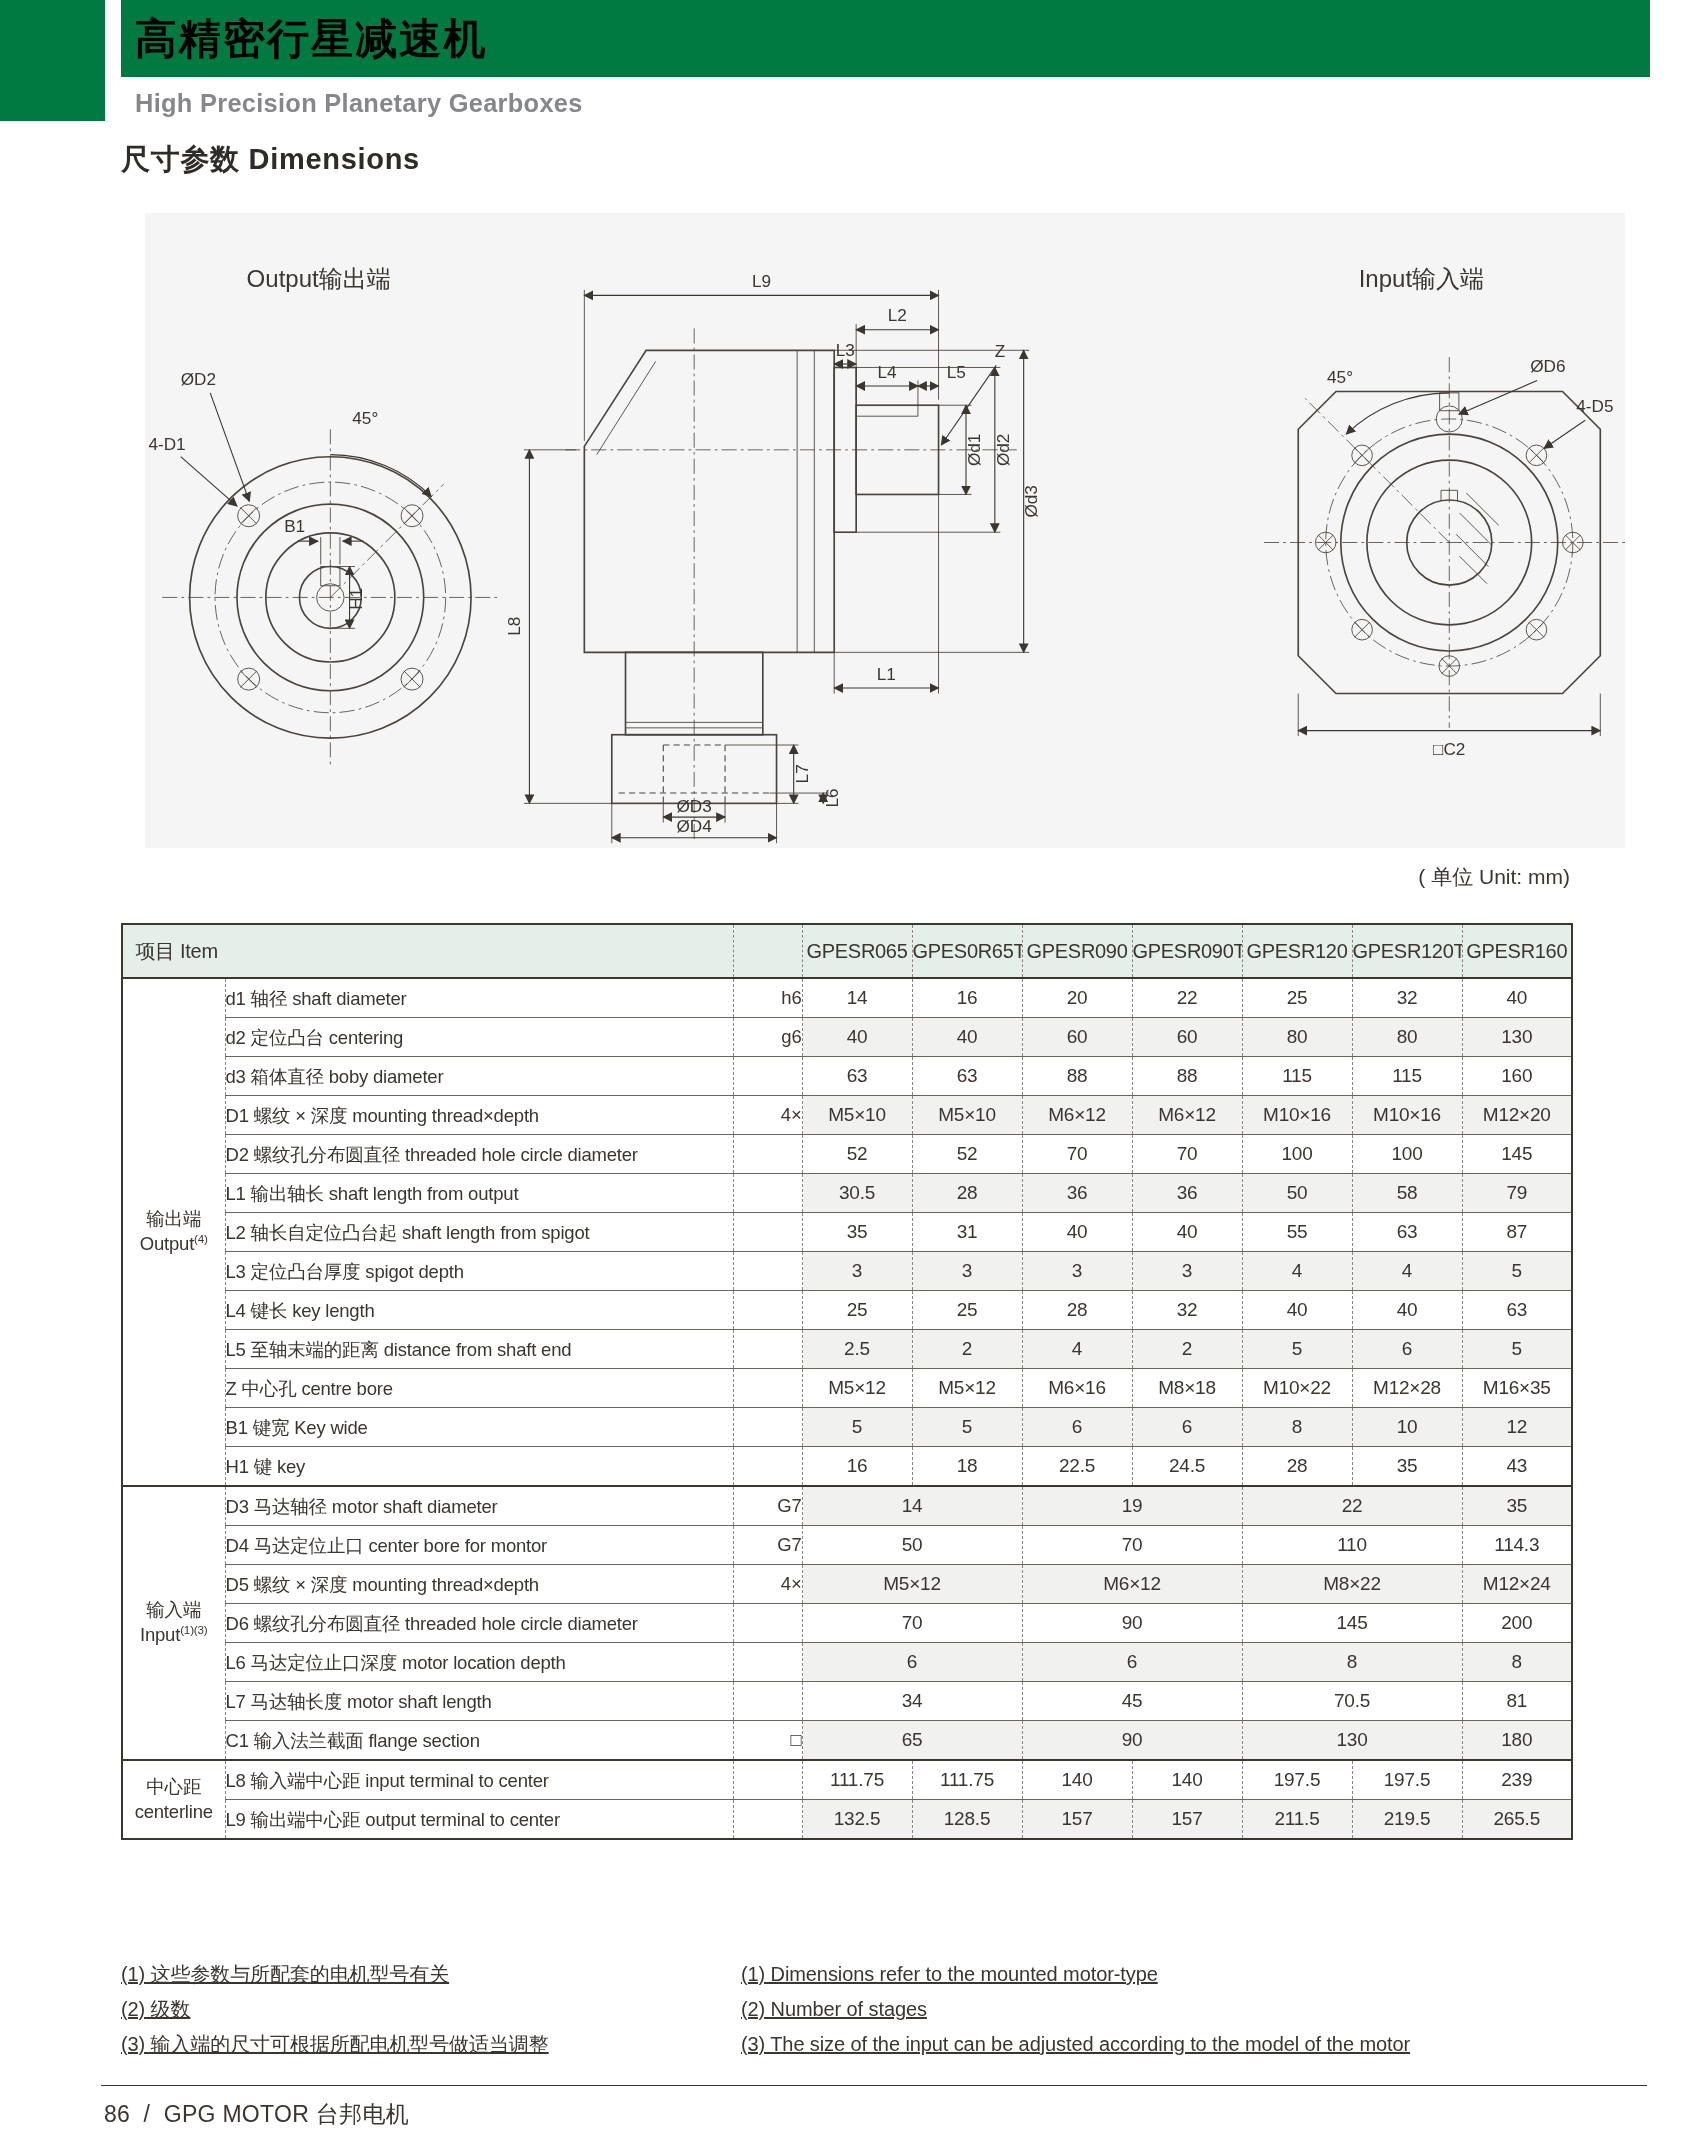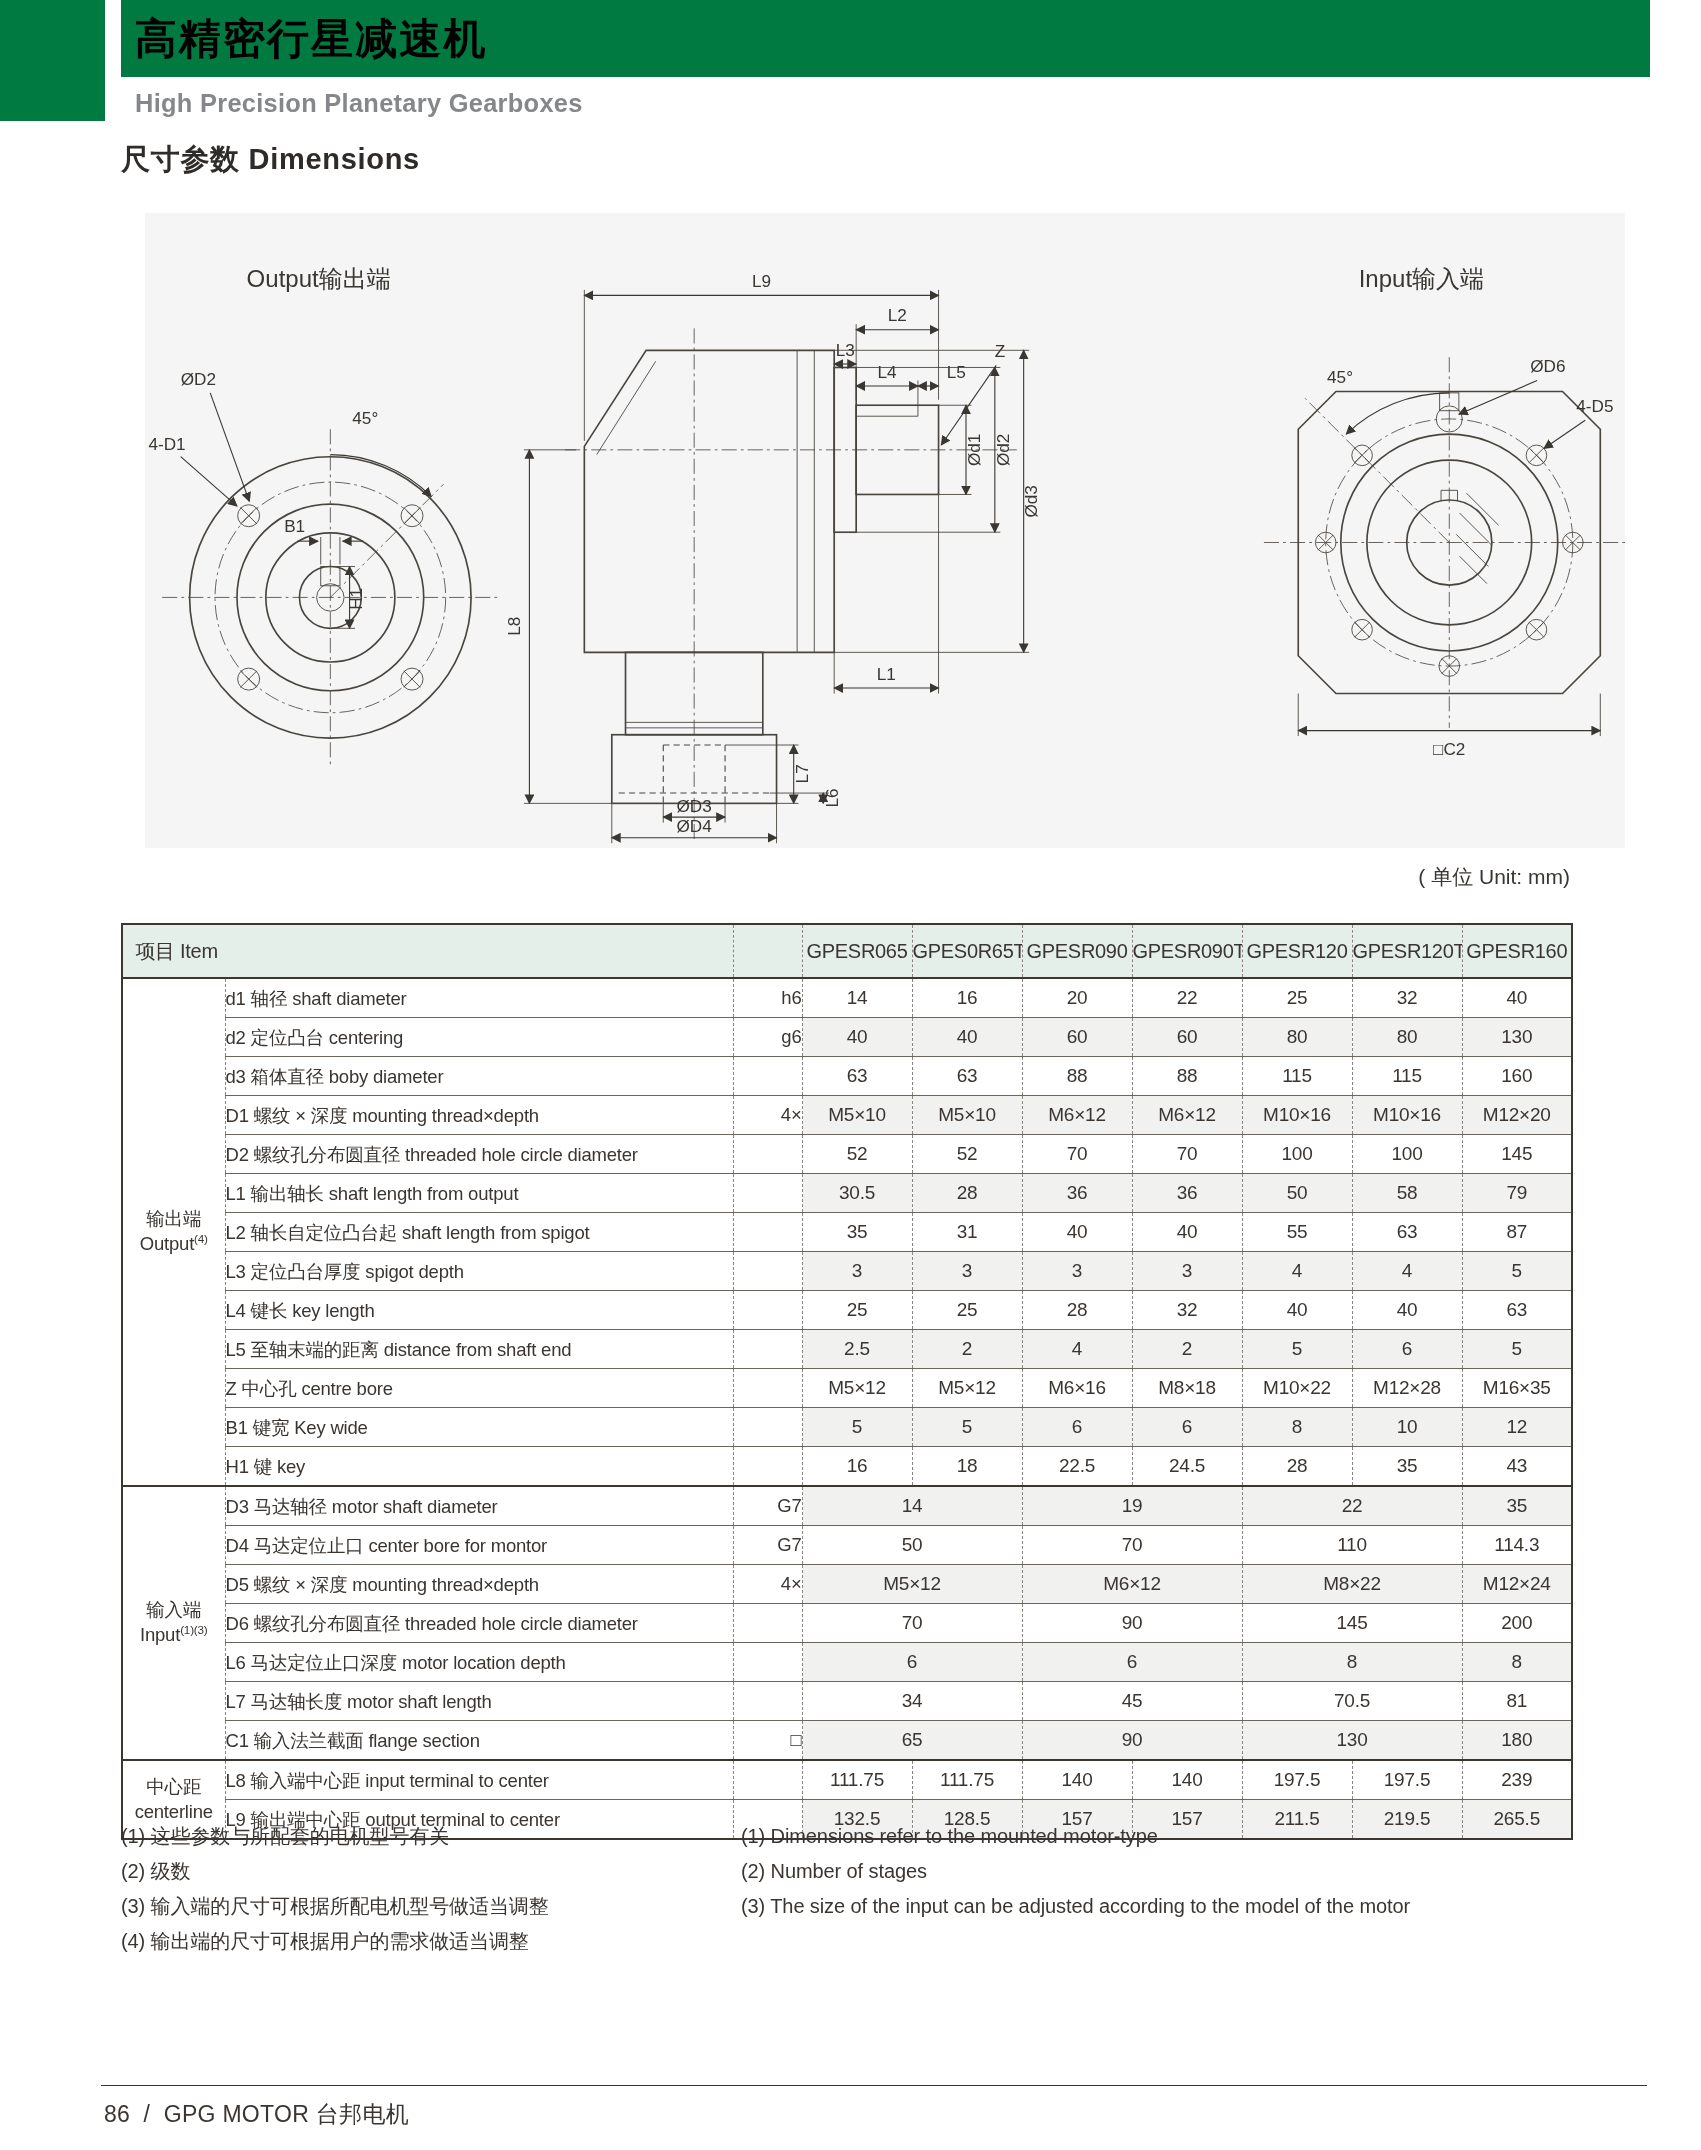--- a/index.html
+++ b/index.html
@@ -36,21 +36,21 @@
   thead th.h-model, thead th.h-tol{border-left:1.4px dashed #8a857f;text-align:center;}
   tbody td{height:38px;font-size:18.5px;letter-spacing:-0.2px;border-top:1.4px solid #6b6560;}
   tr.group-start td{border-top:2.1px solid #3C3631;}
   td.c-group{text-align:center;vertical-align:middle;font-size:18.5px;line-height:1.3;}
   td.c-group sup{font-size:11.7px;}
   td.c-item{text-align:left;padding-left:11px;border-left:1.4px dashed #8a857f;white-space:nowrap;}
   td.c-tol{text-align:right;border-left:1.4px dashed #8a857f;}
   td.c-val{text-align:center;border-left:1.4px dashed #8a857f;font-size:19px;}
   td.shade{background:#F1F1F0;}
   
-  .footnotes{position:absolute;left:121px;top:1819px;width:1448px;display:flex;}
+  .footnotes{position:absolute;left:121px;top:1957px;width:1448px;display:flex;text-decoration:underline;}
   .footnotes .col{font-size:20px;color:#3a3531;line-height:35px;letter-spacing:-0.1px;}
   .footnotes .col.cn{width:620px;}
   .footnotes .col.en{flex:1;}
   
   .footer-rule{position:absolute;left:101px;top:2085px;width:1546px;border-top:1.4px solid #3a3531;}
   .footer-text{position:absolute;left:104px;top:2099px;font-size:23px;color:#3a3531;letter-spacing:0.3px;}
 </style>
 </head>
 <body>
 
@@ -527,21 +527,20 @@
           </tr>
         </tbody>
       </table>
   </div>
 
   <div class="footnotes">
     <div class="col cn" id="fn-cn">
         <div>(1) 这些参数与所配套的电机型号有关</div>
         <div>(2) 级数</div>
         <div>(3) 输入端的尺寸可根据所配电机型号做适当调整</div>
-        <div>(4) 输出端的尺寸可根据用户的需求做适当调整</div>
       </div>
     <div class="col en" id="fn-en">
         <div>(1) Dimensions refer to the mounted motor-type</div>
         <div>(2) Number of stages</div>
         <div>(3) The size of the input can be adjusted according to the model of the motor</div>
       </div>
   </div>
 
   <div class="footer-rule"></div>
   <div class="footer-text">

